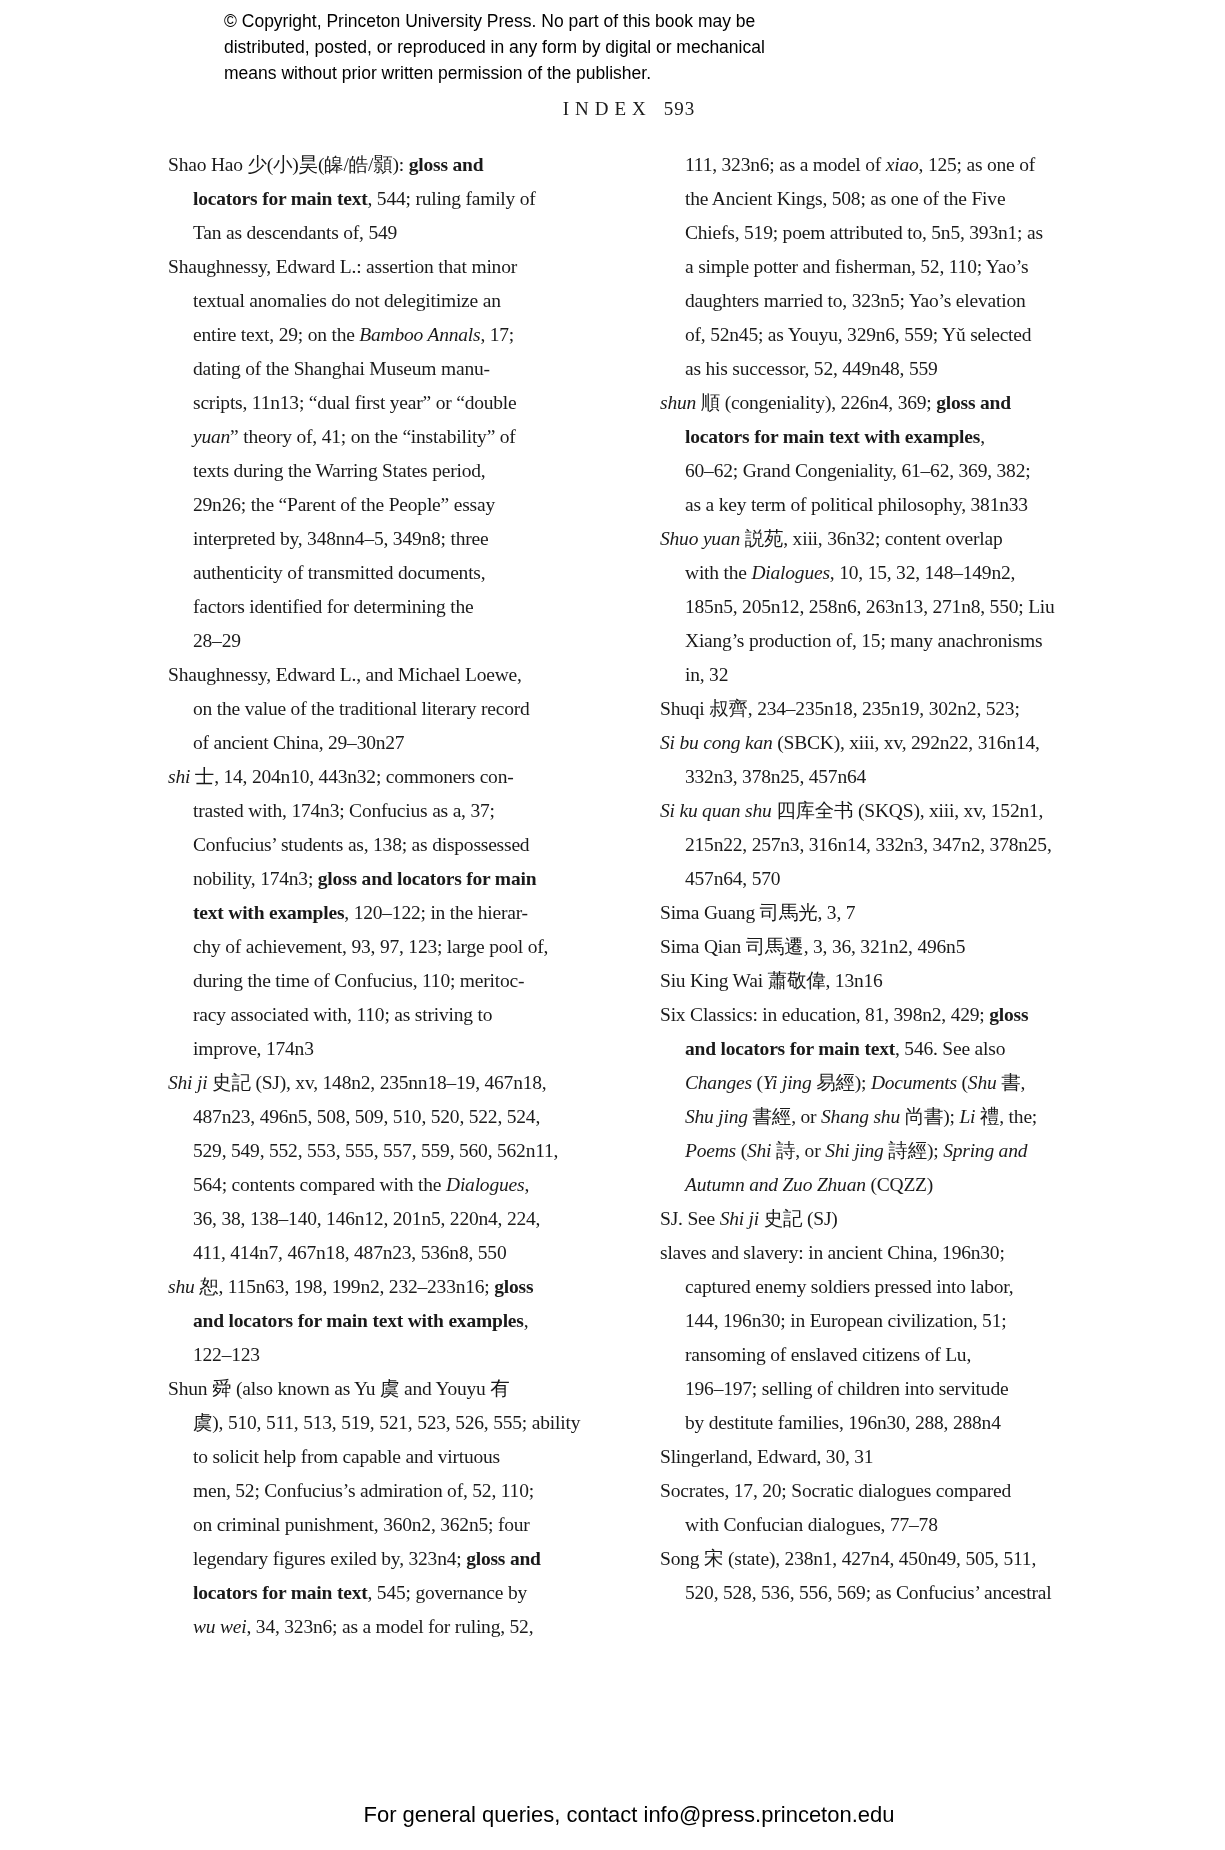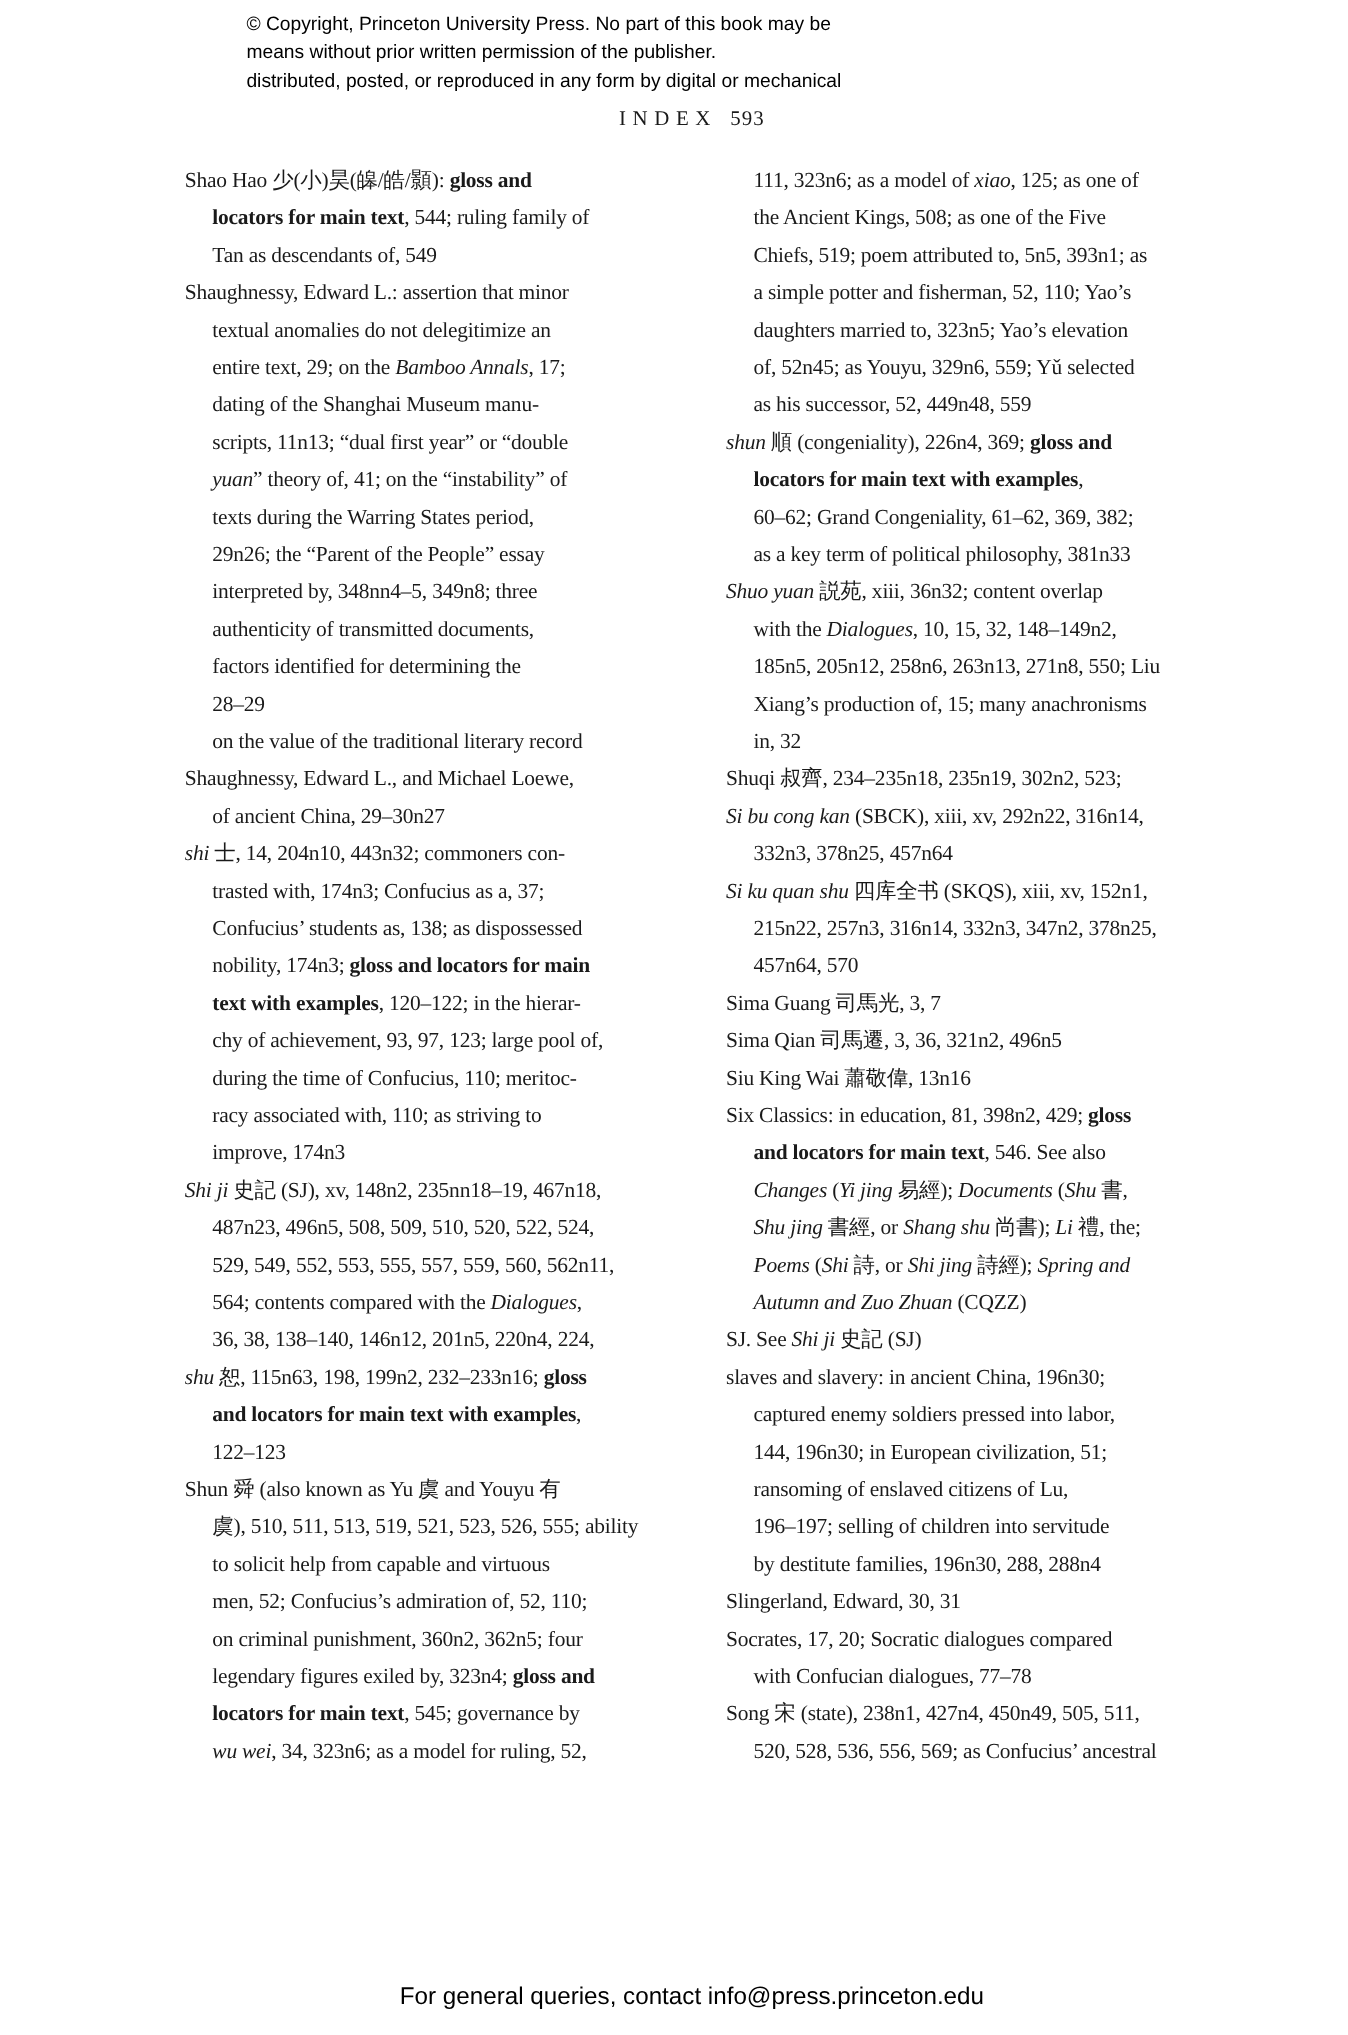--- a/index.html
+++ b/index.html
@@ -58,22 +58,22 @@
     color: #000000;
   }
 </style>
 </head>
 <body>
 
 <div class="page">
 
   <div class="copyright">
     <div>© Copyright, Princeton University Press. No part of this book may be</div>
+    <div>distributed, posted, or reproduced in any form by digital or mechanical</div>
     <div>means without prior written permission of the publisher.</div>
-    <div>distributed, posted, or reproduced in any form by digital or mechanical</div>
   </div>
 
   <div class="header">
     <span class="htitle">INDEX</span><span class="hpage">593</span>
   </div>
 
   <div class="col col-left" id="col-left">
       <div class="entry">
         <div class="line">Shao Hao 少(小)昊(皞/皓/顥): <b>gloss and</b></div>
         <div class="line cont"><b>locators for main text</b>, 544; ruling family of</div>
@@ -87,41 +87,42 @@
         <div class="line cont">scripts, 11n13; “dual first year” or “double</div>
         <div class="line cont"><i>yuan</i>” theory of, 41; on the “instability” of</div>
         <div class="line cont">texts during the Warring States period,</div>
         <div class="line cont">29n26; the “Parent of the People” essay</div>
         <div class="line cont">interpreted by, 348nn4–5, 349n8; three</div>
         <div class="line cont">authenticity of transmitted documents,</div>
         <div class="line cont">factors identified for determining the</div>
         <div class="line cont">28–29</div>
       </div>
       <div class="entry">
+        <div class="line">Shaughnessy, Edward L., and Michael Loewe,</div>
         <div class="line cont">on the value of the traditional literary record</div>
-        <div class="line">Shaughnessy, Edward L., and Michael Loewe,</div>
         <div class="line cont">of ancient China, 29–30n27</div>
       </div>
       <div class="entry">
         <div class="line"><i>shi</i> 士, 14, 204n10, 443n32; commoners con-</div>
         <div class="line cont">trasted with, 174n3; Confucius as a, 37;</div>
         <div class="line cont">Confucius’ students as, 138; as dispossessed</div>
         <div class="line cont">nobility, 174n3; <b>gloss and locators for main</b></div>
         <div class="line cont"><b>text with examples</b>, 120–122; in the hierar-</div>
         <div class="line cont">chy of achievement, 93, 97, 123; large pool of,</div>
         <div class="line cont">during the time of Confucius, 110; meritoc-</div>
         <div class="line cont">racy associated with, 110; as striving to</div>
         <div class="line cont">improve, 174n3</div>
       </div>
       <div class="entry">
         <div class="line"><i>Shi ji</i> 史記 (SJ), xv, 148n2, 235nn18–19, 467n18,</div>
         <div class="line cont">487n23, 496n5, 508, 509, 510, 520, 522, 524,</div>
         <div class="line cont">529, 549, 552, 553, 555, 557, 559, 560, 562n11,</div>
         <div class="line cont">564; contents compared with the <i>Dialogues</i>,</div>
         <div class="line cont">36, 38, 138–140, 146n12, 201n5, 220n4, 224,</div>
+        <div class="line cont">411, 414n7, 467n18, 487n23, 536n8, 550</div>
       </div>
       <div class="entry">
         <div class="line"><i>shu</i> 恕, 115n63, 198, 199n2, 232–233n16; <b>gloss</b></div>
         <div class="line cont"><b>and locators for main text with examples</b>,</div>
         <div class="line cont">122–123</div>
       </div>
       <div class="entry">
         <div class="line">Shun 舜 (also known as Yu 虞 and Youyu 有</div>
         <div class="line cont">虞), 510, 511, 513, 519, 521, 523, 526, 555; ability</div>
         <div class="line cont">to solicit help from capable and virtuous</div>

